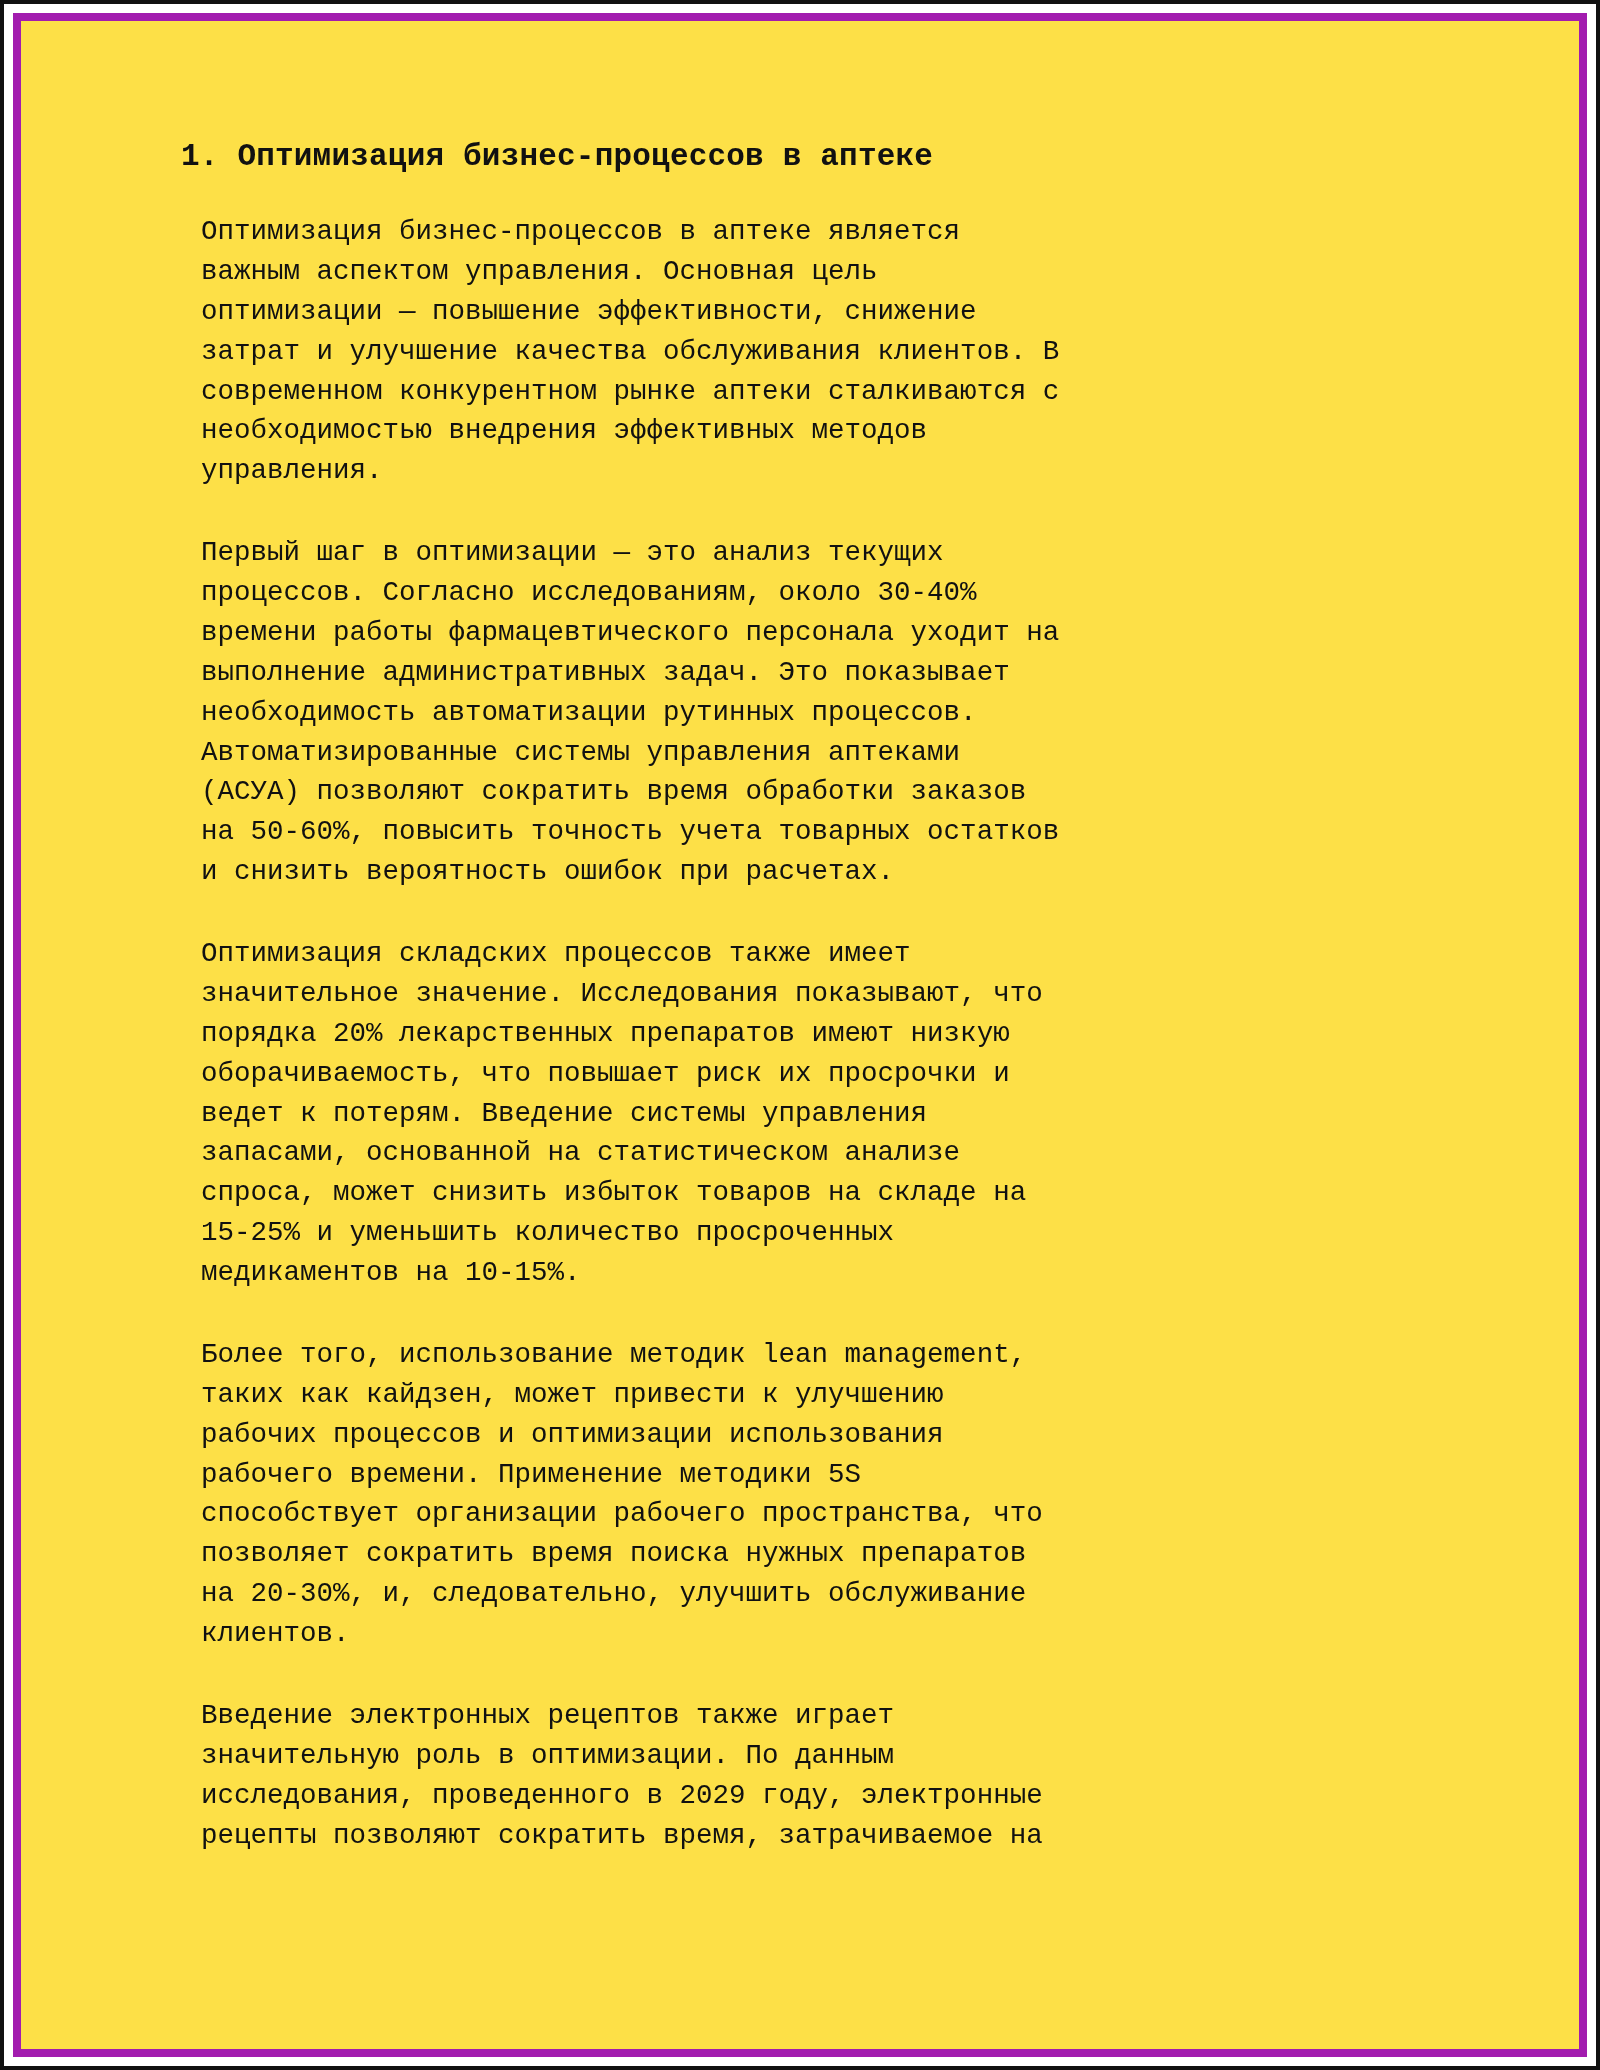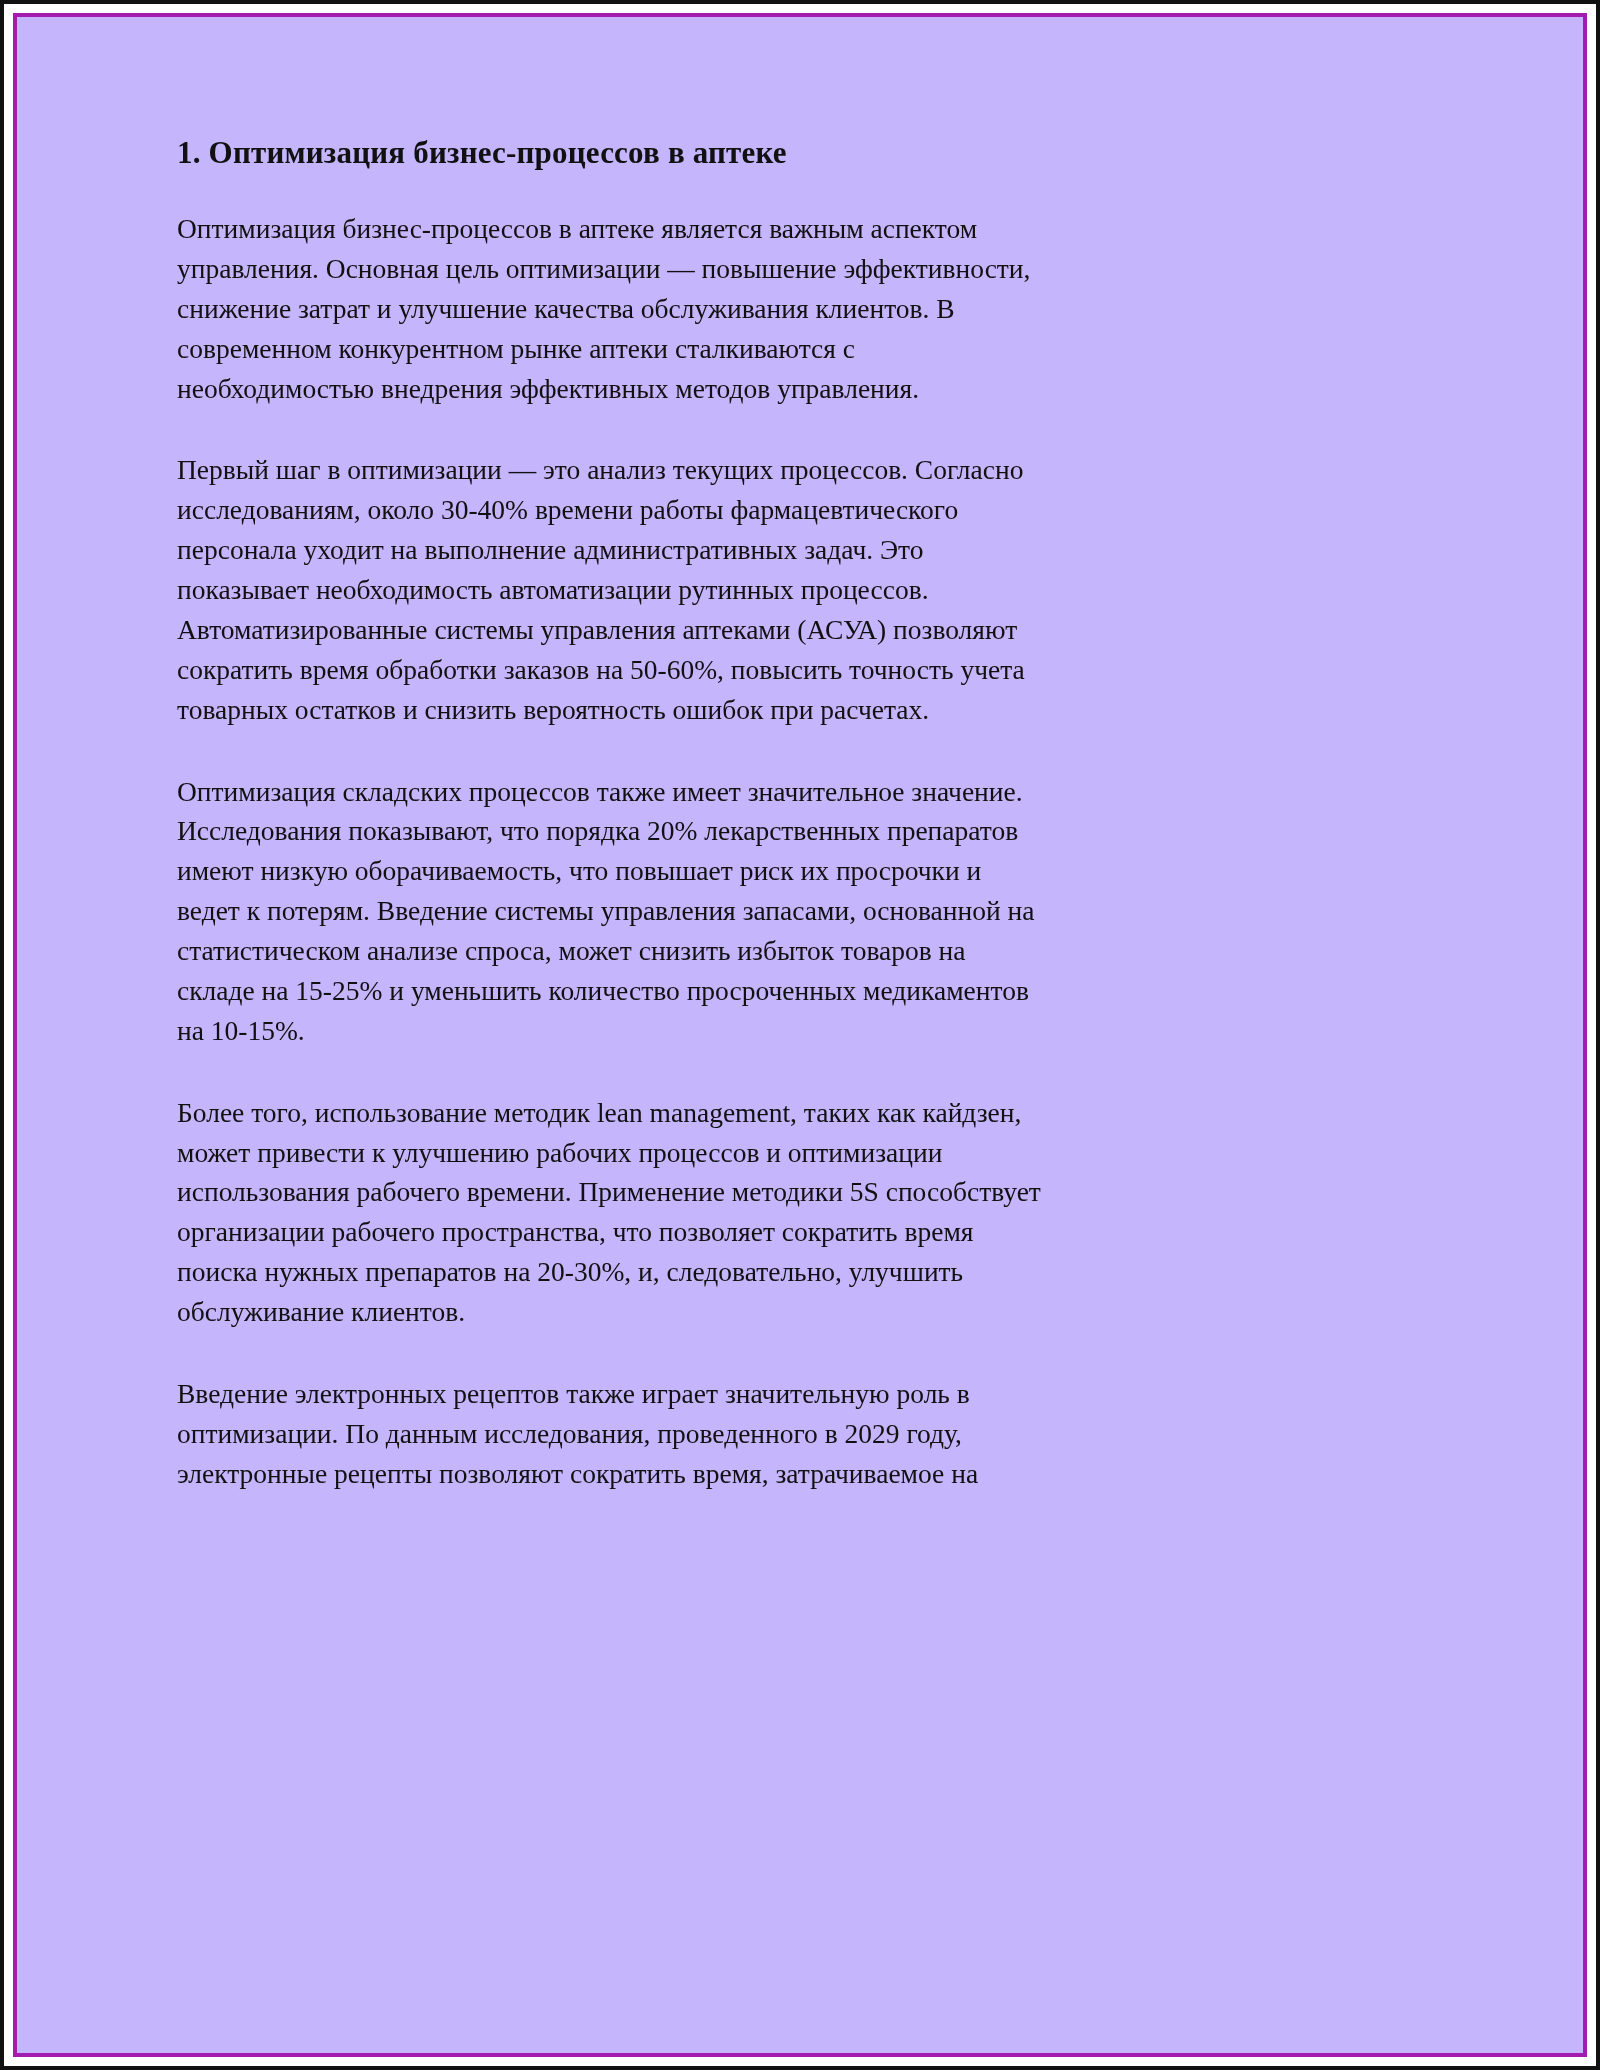--- a/index.html
+++ b/index.html
@@ -11,42 +11,44 @@
     width: 1600px;
     height: 2070px;
     background: #ffffff;
     border: 4px solid #111111;
     padding: 9px;
     position: relative;
   }
   .page-inner {
     width: 100%;
     height: 100%;
-    border: 4px solid #a21caf;
-    background: #c4b5fd;
+    border: 8px solid #a21caf;
+    background: #fde047;
     overflow: hidden;
+    font-family: Liberation Mono, monospace;
   }
   .content {
     padding: 118px 0 0 160px;
     width: 1040px;
   }
   .doc-title {
     font-size: 31px;
     font-weight: bold;
     color: #111111;
     margin-bottom: 38px;
     letter-spacing: 0.2px;
   }
   .paragraph {
     font-size: 27.5px;
     line-height: 1.45;
     color: #111111;
     margin-bottom: 42px;
     max-width: 872px;
     text-align: left;
+    margin-left: 20px;
   }
 </style>
 </head>
 <body>
 
 <div class="page">
   <div class="page-inner">
     <div class="content">
       <h1 class="doc-title">1. Оптимизация бизнес-процессов в аптеке</h1>
       <p class="paragraph">Оптимизация бизнес-процессов в аптеке является важным аспектом управления. Основная цель оптимизации — повышение эффективности, снижение затрат и улучшение качества обслуживания клиентов. В современном конкурентном рынке аптеки сталкиваются с необходимостью внедрения эффективных методов управления.</p>

